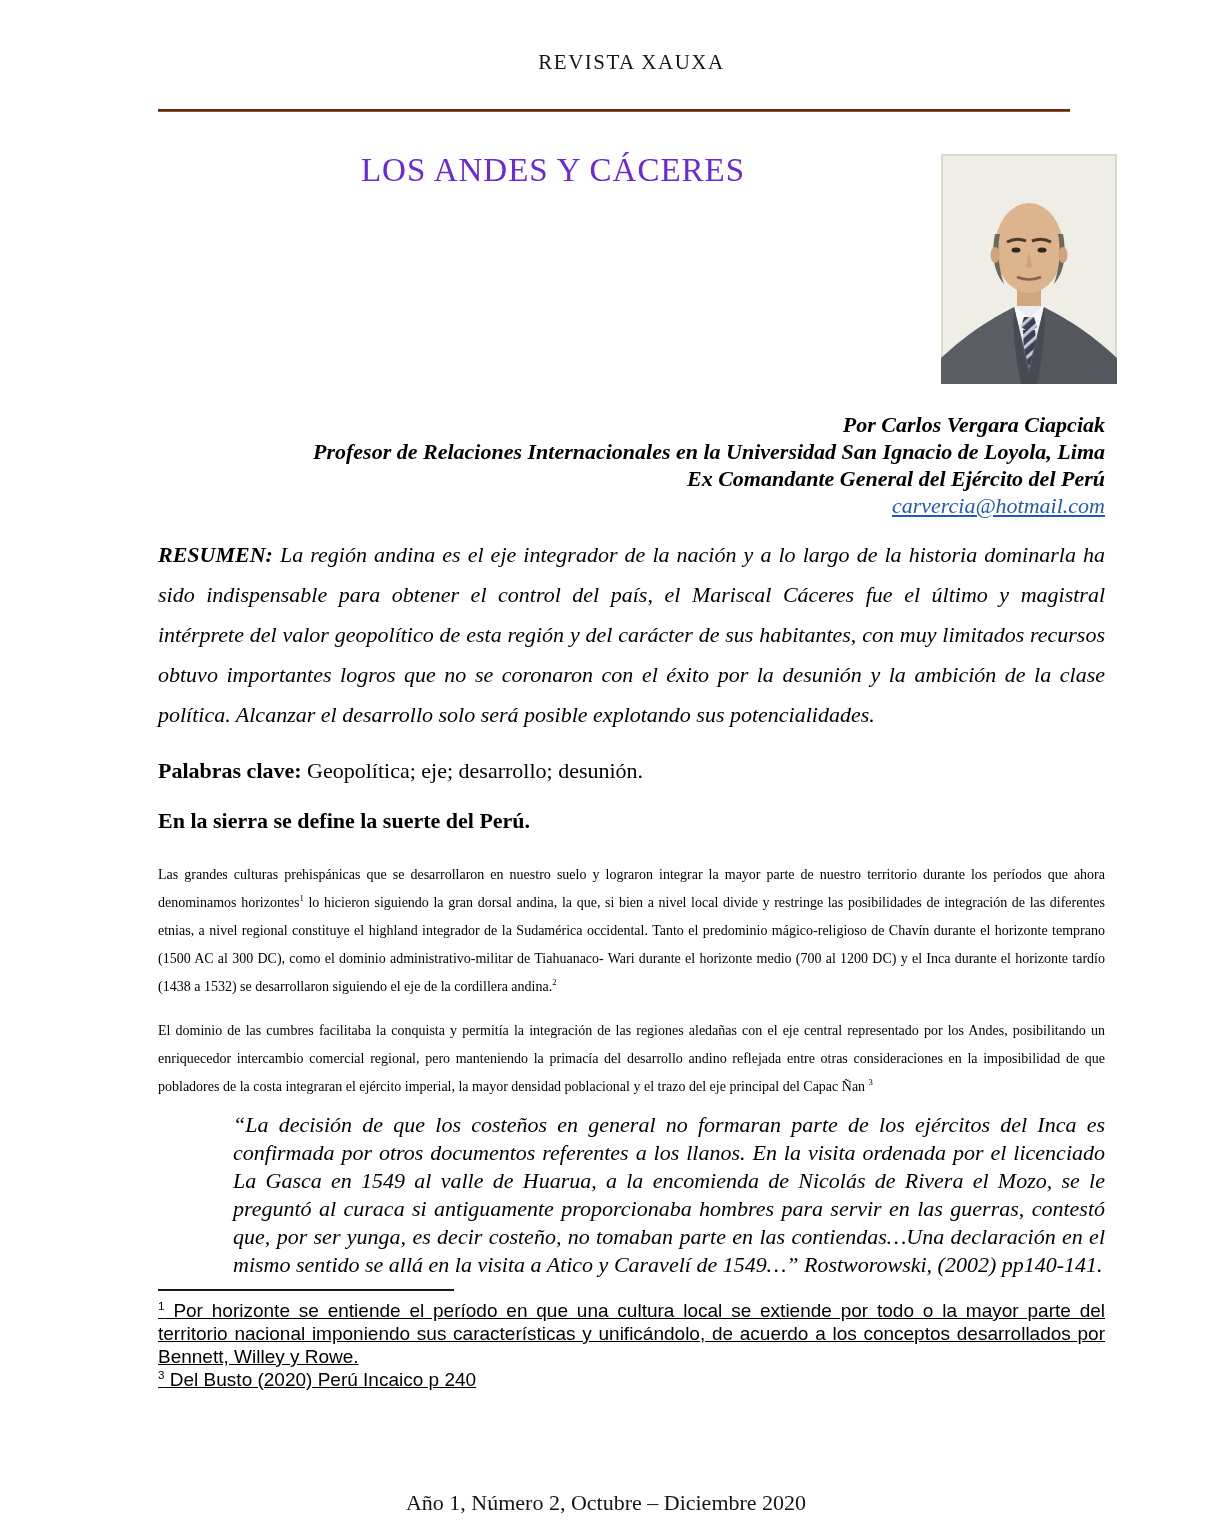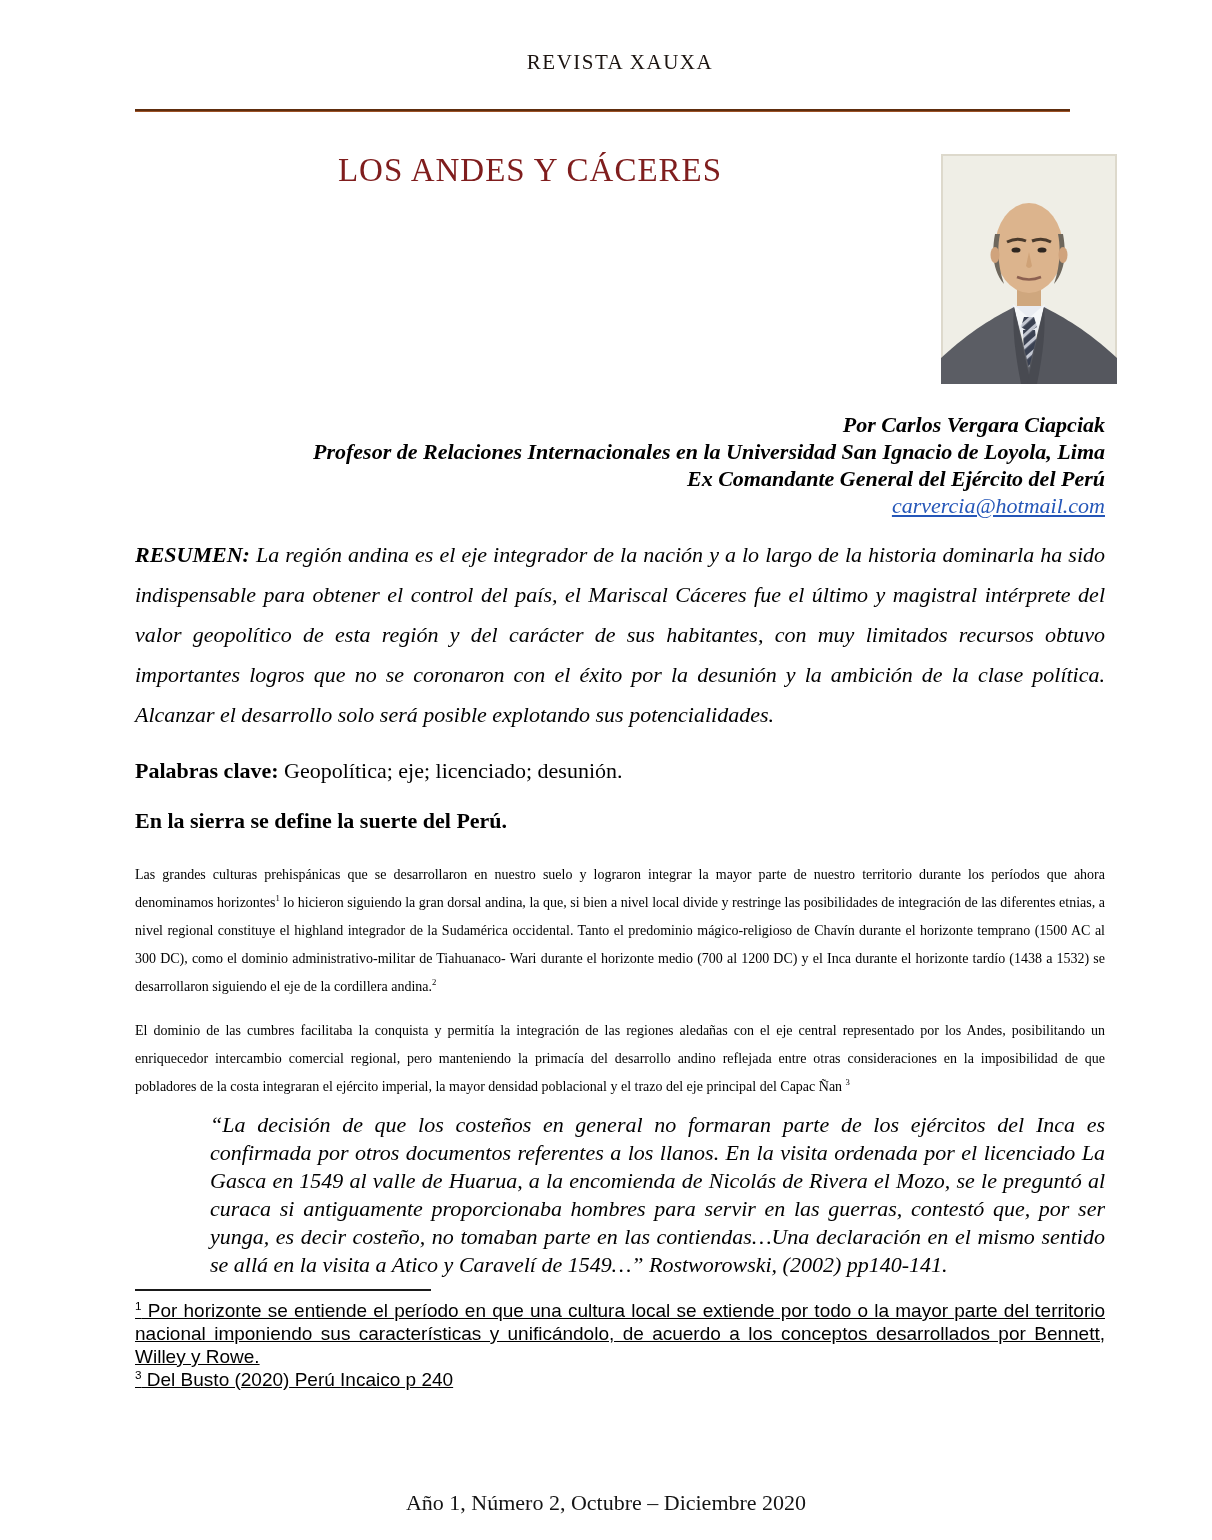--- a/index.html
+++ b/index.html
@@ -5,20 +5,21 @@
   * { box-sizing: border-box; }
   html, body { margin: 0; padding: 0; background: #ffffff; }
   .page {
     width: 1212px; height: 1540px;
     position: relative;
     background: #ffffff;
     overflow: hidden;
     font-family: "Liberation Serif", serif;
     color: #000000;
     margin: 0 auto;
+    padding-left: 23px;
   }
   .content { padding: 0 107px 0 135px; }
 
   .journal-title {
     padding-top: 50px;
     text-align: center;
     font-size: 21px;
     letter-spacing: 1.5px;
     color: #1c1410;
   }
@@ -27,21 +28,21 @@
     height: 3px;
     background: #9c5226;
     border-top: 2px solid #5e2d0e;
   }
   .article-title {
     margin-top: 40px;
     width: 790px;
     text-align: center;
     font-size: 33px;
     letter-spacing: 1px;
-    color: #7f1d1d;
+    color: #6d28d9;
     font-weight: normal;
   }
   .photo {
     position: absolute;
     left: 941px; top: 154px;
     width: 176px; height: 230px;
     display: block;
   }
   .author-block {
     margin-top: 222px;
@@ -166,21 +167,21 @@
       <div>Por Carlos Vergara Ciapciak</div>
       <div>Profesor de Relaciones Internacionales en la Universidad San Ignacio de Loyola, Lima</div>
       <div>Ex Comandante General del Ejército del Perú</div>
       <div class="email-line">
         <a class="email-link" href="#">carvercia@hotmail.com</a>
       </div>
     </div>
 
     <p class="abstract"><span class="bold">RESUMEN:</span><span> La región andina es el eje integrador de la nación y a lo largo de la historia dominarla ha sido indispensable para obtener el control del país, el Mariscal Cáceres fue el último y magistral intérprete del valor geopolítico de esta región y del carácter de sus habitantes, con muy limitados recursos obtuvo importantes logros que no se coronaron con el éxito por la desunión y la ambición de la clase política. Alcanzar el desarrollo solo será posible explotando sus potencialidades.</span></p>
 
-    <p class="keywords"><span class="bold">Palabras clave:</span><span> Geopolítica; eje; licenciado; desunión.</span></p>
+    <p class="keywords"><span class="bold">Palabras clave:</span><span> Geopolítica; eje; desarrollo; desunión.</span></p>
 
     <p class="section-heading">En la sierra se define la suerte del Perú.</p>
 
     <p class="body-p"><span>Las grandes culturas prehispánicas que se desarrollaron en nuestro suelo y lograron integrar la mayor parte de nuestro territorio durante los períodos que ahora denominamos horizontes</span><sup>1</sup><span> lo hicieron siguiendo la gran dorsal andina, la que, si bien a nivel local divide y restringe las posibilidades de integración de las diferentes etnias, a nivel regional constituye el highland integrador de la Sudamérica occidental. Tanto el predominio mágico-religioso de Chavín durante el horizonte temprano (1500 AC al 300 DC), como el dominio administrativo-militar de Tiahuanaco- Wari durante el horizonte medio (700 al 1200 DC) y el Inca durante el horizonte tardío (1438 a 1532) se desarrollaron siguiendo el eje de la cordillera andina.</span><sup>2</sup></p>
 
     <p class="body-p second"><span>El dominio de las cumbres facilitaba la conquista y permitía la integración de las regiones aledañas con el eje central representado por los Andes, posibilitando un enriquecedor intercambio comercial regional, pero manteniendo la primacía del desarrollo andino reflejada entre otras consideraciones en la imposibilidad de que pobladores de la costa integraran el ejército imperial, la mayor densidad poblacional y el trazo del eje principal del Capac Ñan </span><sup>3</sup></p>
 
     <p class="quote">“La decisión de que los costeños en general no formaran parte de los ejércitos del Inca es confirmada por otros documentos referentes a los llanos. En la visita ordenada por el licenciado La Gasca en 1549 al valle de Huarua, a la encomienda de Nicolás de Rivera el Mozo, se le preguntó al curaca si antiguamente proporcionaba hombres para servir en las guerras, contestó que, por ser yunga, es decir costeño, no tomaban parte en las contiendas…Una declaración en el mismo sentido se allá en la visita a Atico y Caravelí de 1549…” Rostworowski, (2002) pp140-141.</p>
 
     <div class="fn-sep"></div>

